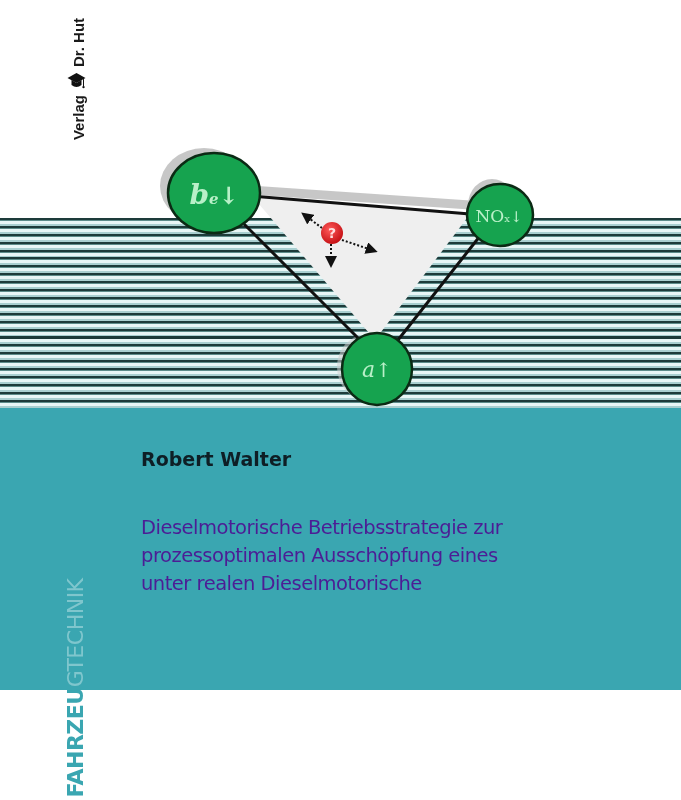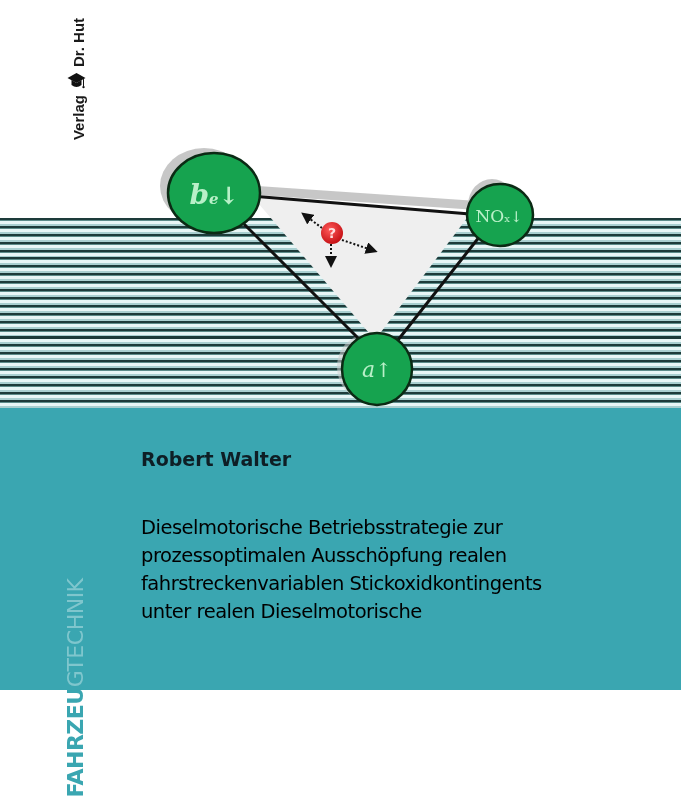--- a/index.html
+++ b/index.html
@@ -35,21 +35,21 @@
   .publisher-text svg { transform: rotate(90deg); }
   .diagram { position: absolute; left: 0; top: 0; width: 681px; height: 420px; }
   .author {
     position: absolute; left: 141px; top: 448px;
     font-family: "DejaVu Sans", sans-serif; font-size: 19px; font-weight: bold;
     color: #0e1e25; letter-spacing: 0px; text-align: right;
   }
   .title {
     position: absolute; left: 141px; top: 514px; width: 480px;
     font-family: "DejaVu Sans", sans-serif; font-size: 19.5px; line-height: 28px;
-    color: #000000; letter-spacing: -0.5px;
+    color: #4c1d95; letter-spacing: -0.5px;
   }
   .title div { white-space: nowrap; }
   .series {
     position: absolute; left: 60px; top: 580px; width: 30px; height: 216px;
   }
   .series-text {
     position: absolute; left: 50%; top: 50%;
     transform: translate(-50%, -50%) rotate(-90deg);
     white-space: nowrap; font-family: "DejaVu Sans", sans-serif;
     font-weight: bold; font-size: 22px; letter-spacing: -0.5px;
@@ -128,22 +128,21 @@
     <text x="377" y="377" text-anchor="middle" font-family="DejaVu Serif, serif" fill="#b9f0c8">
       <tspan font-size="22" font-style="italic">a</tspan><tspan font-size="20">↑</tspan>
     </text>
   </g>
 </svg>
 
 <div class="author">Robert Walter</div>
 
 <div class="title">
   <div>Dieselmotorische Betriebsstrategie zur</div>
-  <div>prozessoptimalen Ausschöpfung realen</div>
-  <div>fahrstreckenvariablen Stickoxidkontingents</div>
+  <div>prozessoptimalen Ausschöpfung eines</div>
   <div>unter realen Dieselmotorische</div>
 </div>
 
 <div class="series">
   <div class="series-text">
     <span class="series-a">FAHRZEU</span><span class="series-b">GTECHNIK</span>
   </div>
 </div>
 
 </body></html>

